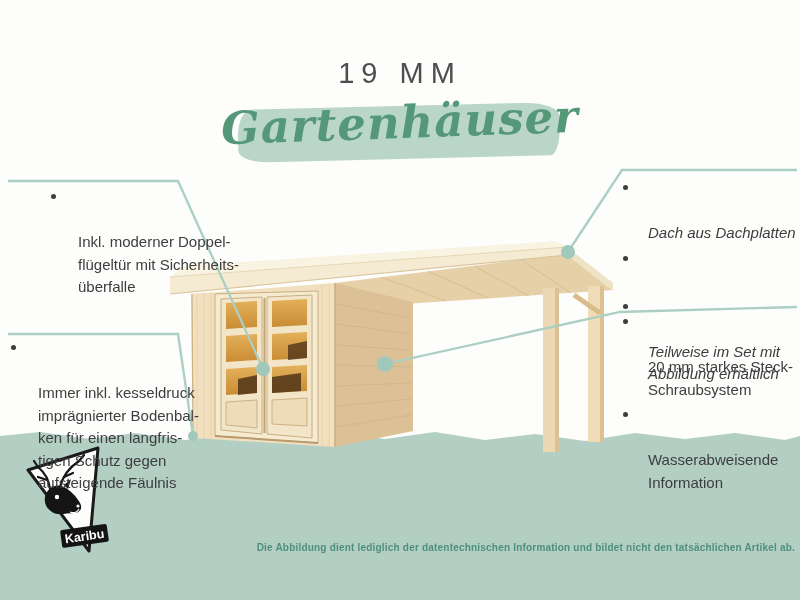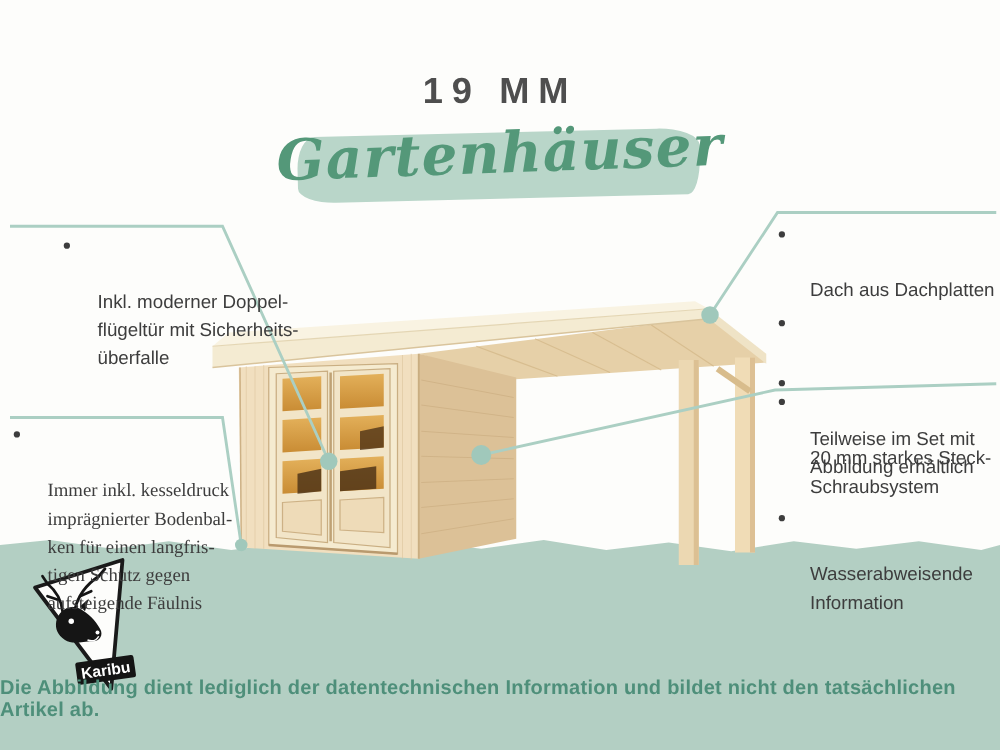--- a/index.html
+++ b/index.html
@@ -3,42 +3,42 @@
 <meta charset="utf-8">
 <style>
   html,body{margin:0;padding:0;}
   body{width:800px;height:600px;overflow:hidden;background:#fdfdfb;
        font-family:"Liberation Sans", sans-serif;}
   .canvas{position:relative;width:800px;height:600px;background:#fdfdfb;}
   .art{position:absolute;left:0;top:0;width:800px;height:600px;}
 
   
   .size-label{position:absolute;left:0;right:0;top:57px;text-align:center;
-    font-size:29px;letter-spacing:7px;color:#4e4e4e;font-weight:700;}
+    font-size:29px;letter-spacing:7px;color:#4e4e4e;font-weight:400;}
   .brush{position:absolute;left:238px;top:106px;width:322px;height:53px;
     background:#b9d6c9;transform:rotate(-1.4deg);
     border-radius:14px 34px 10px 30px / 26px 14px 30px 12px;}
   .script-title{position:absolute;left:0;right:0;top:96px;text-align:center;
     font-family:"DejaVu Serif", serif;font-style:italic;font-weight:bold;
     font-size:45px;color:#549879;transform:rotate(-2deg);letter-spacing:1px;}
 
   
   .callout{position:absolute;margin:0;padding:0;list-style:none;width:210px;}
   .callout li{position:relative;padding-left:38px;margin:0 0 3px 0;
     font-size:15px;line-height:22.5px;color:#3d3d3d;white-space:pre-line;}
   .callout .dot{position:absolute;left:11px;top:8px;width:5px;height:5px;
     border-radius:50%;background:#3d3d3d;}
   .callout.right .dot{left:7px;}
   .callout.right li{padding-left:32px;}
   .co-left-top{left:0;top:186px;margin-left:40px;}
-  .co-left-bottom{left:0;top:337px;font-family:Liberation Serif, serif;}
-  .co-right-top{left:616px;top:177px;width:184px;}
+  .co-left-bottom{left:0;top:337px;}
+  .co-right-top{left:616px;top:177px;width:184px;font-style:italic;}
   .co-right-bottom{left:616px;top:311px;width:184px;}
 
-  .disclaimer{position:absolute;right:5px;top:542px;font-size:16px;
+  .disclaimer{position:absolute;right:5px;top:542px;font-size:10px;
     font-weight:bold;color:#4e8f7a;letter-spacing:.2px;}
 </style>
 </head>
 <body>
 
 <div class="canvas">
 
   <svg class="art" viewBox="0 0 800 600">
     <defs>
       <linearGradient id="glassGrad" x1="0" y1="0" x2="0" y2="1">

